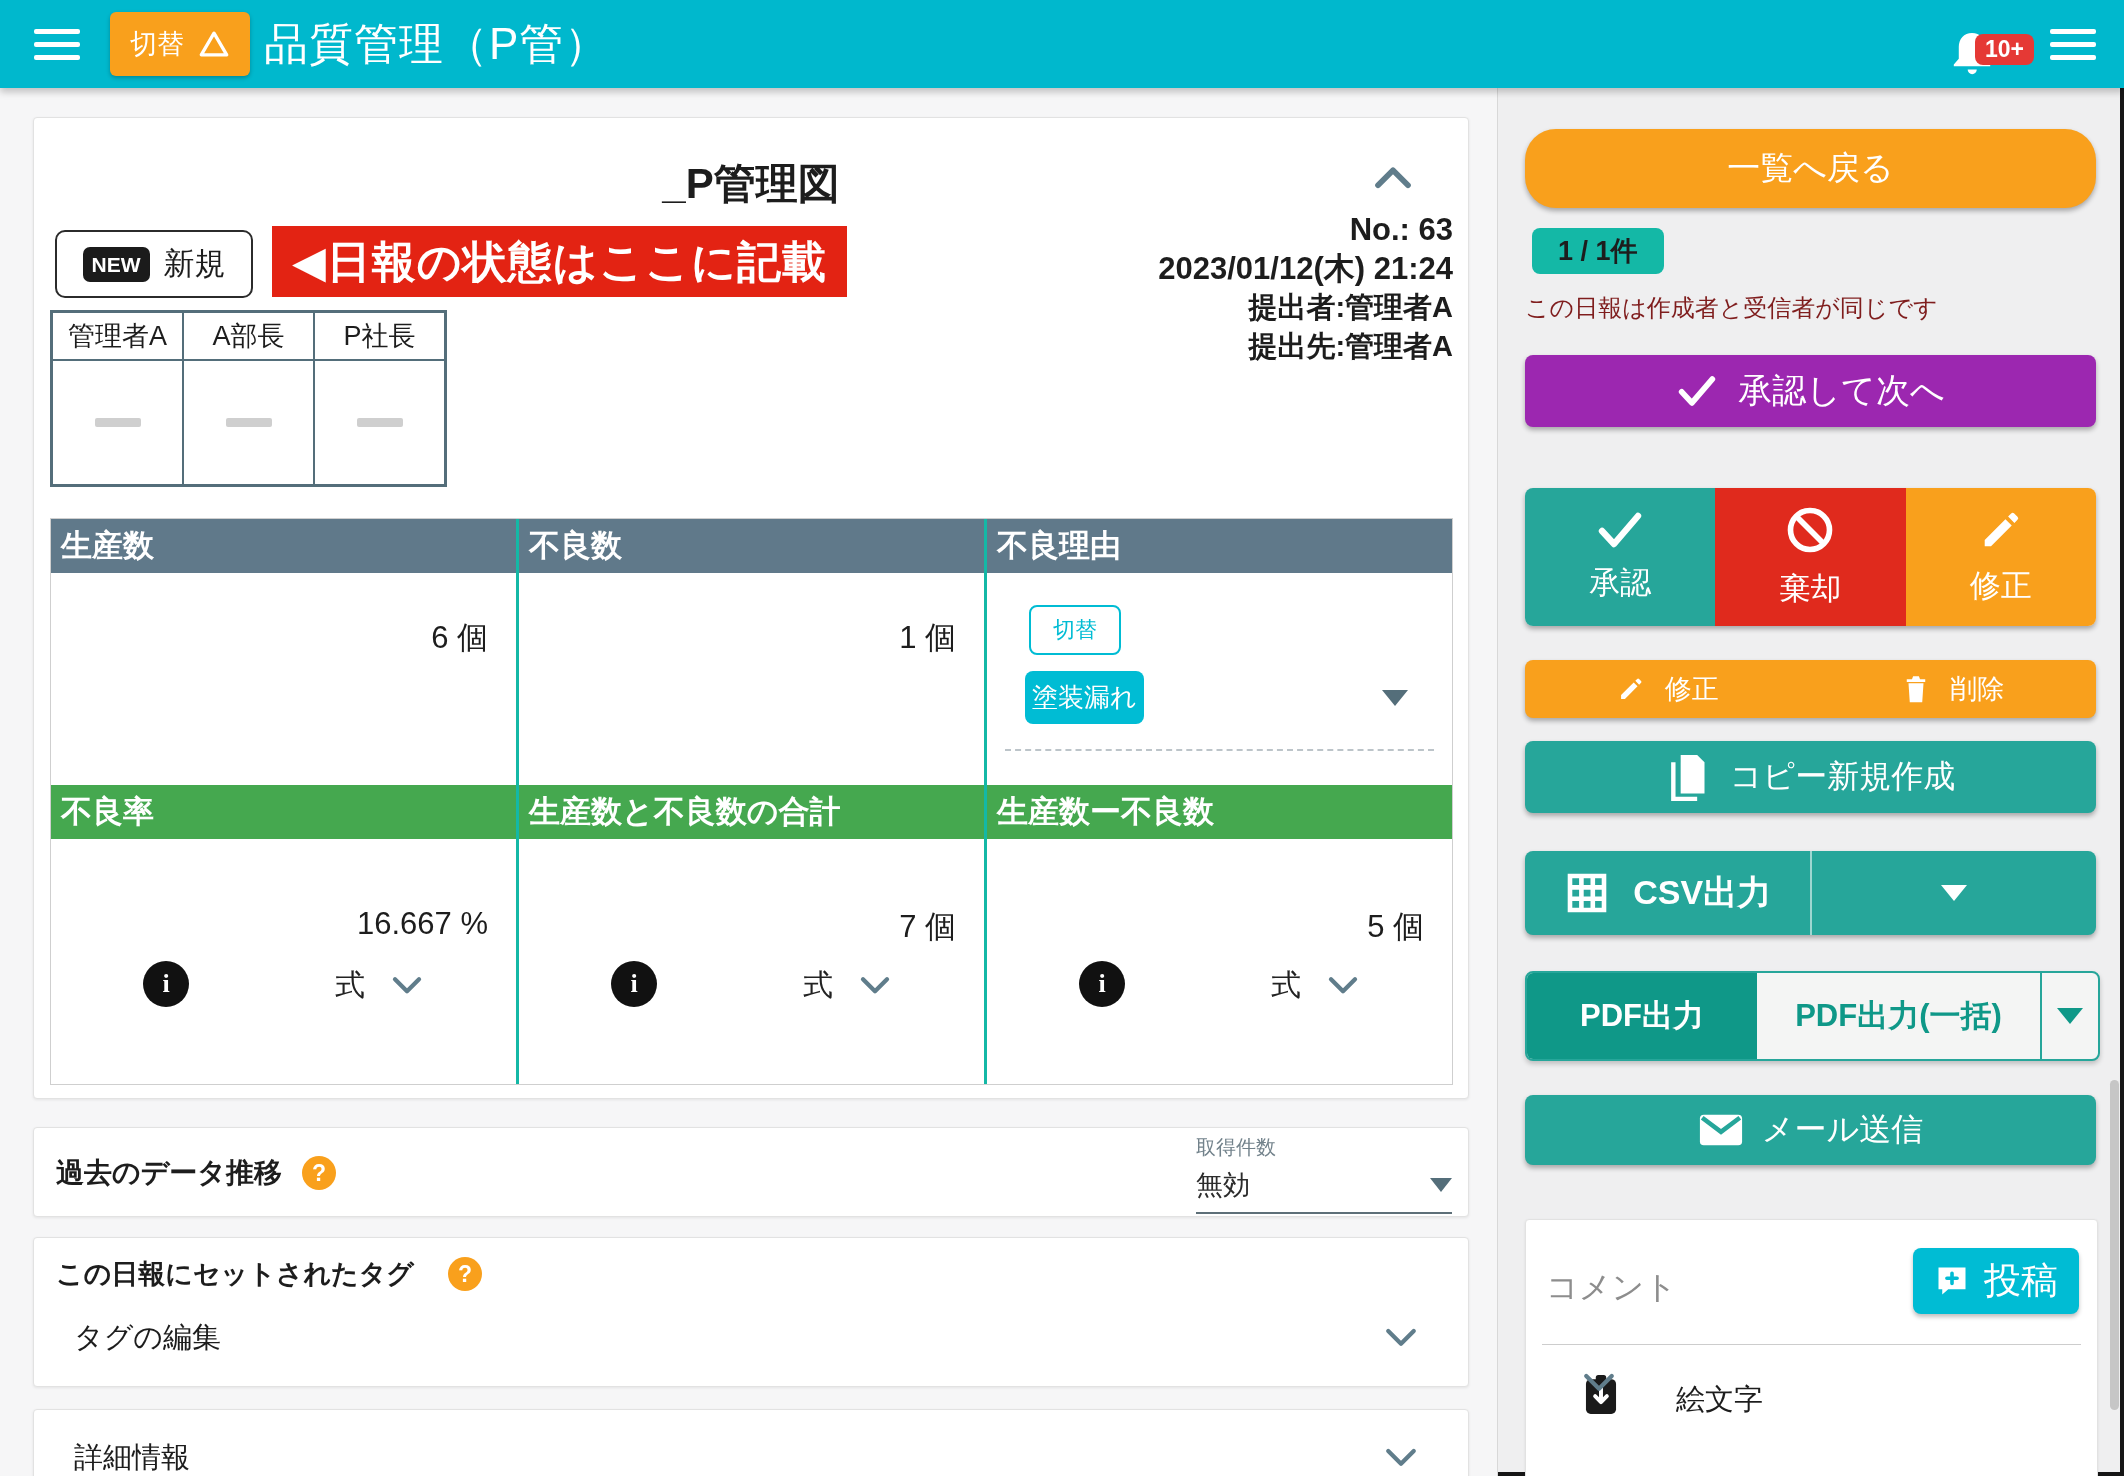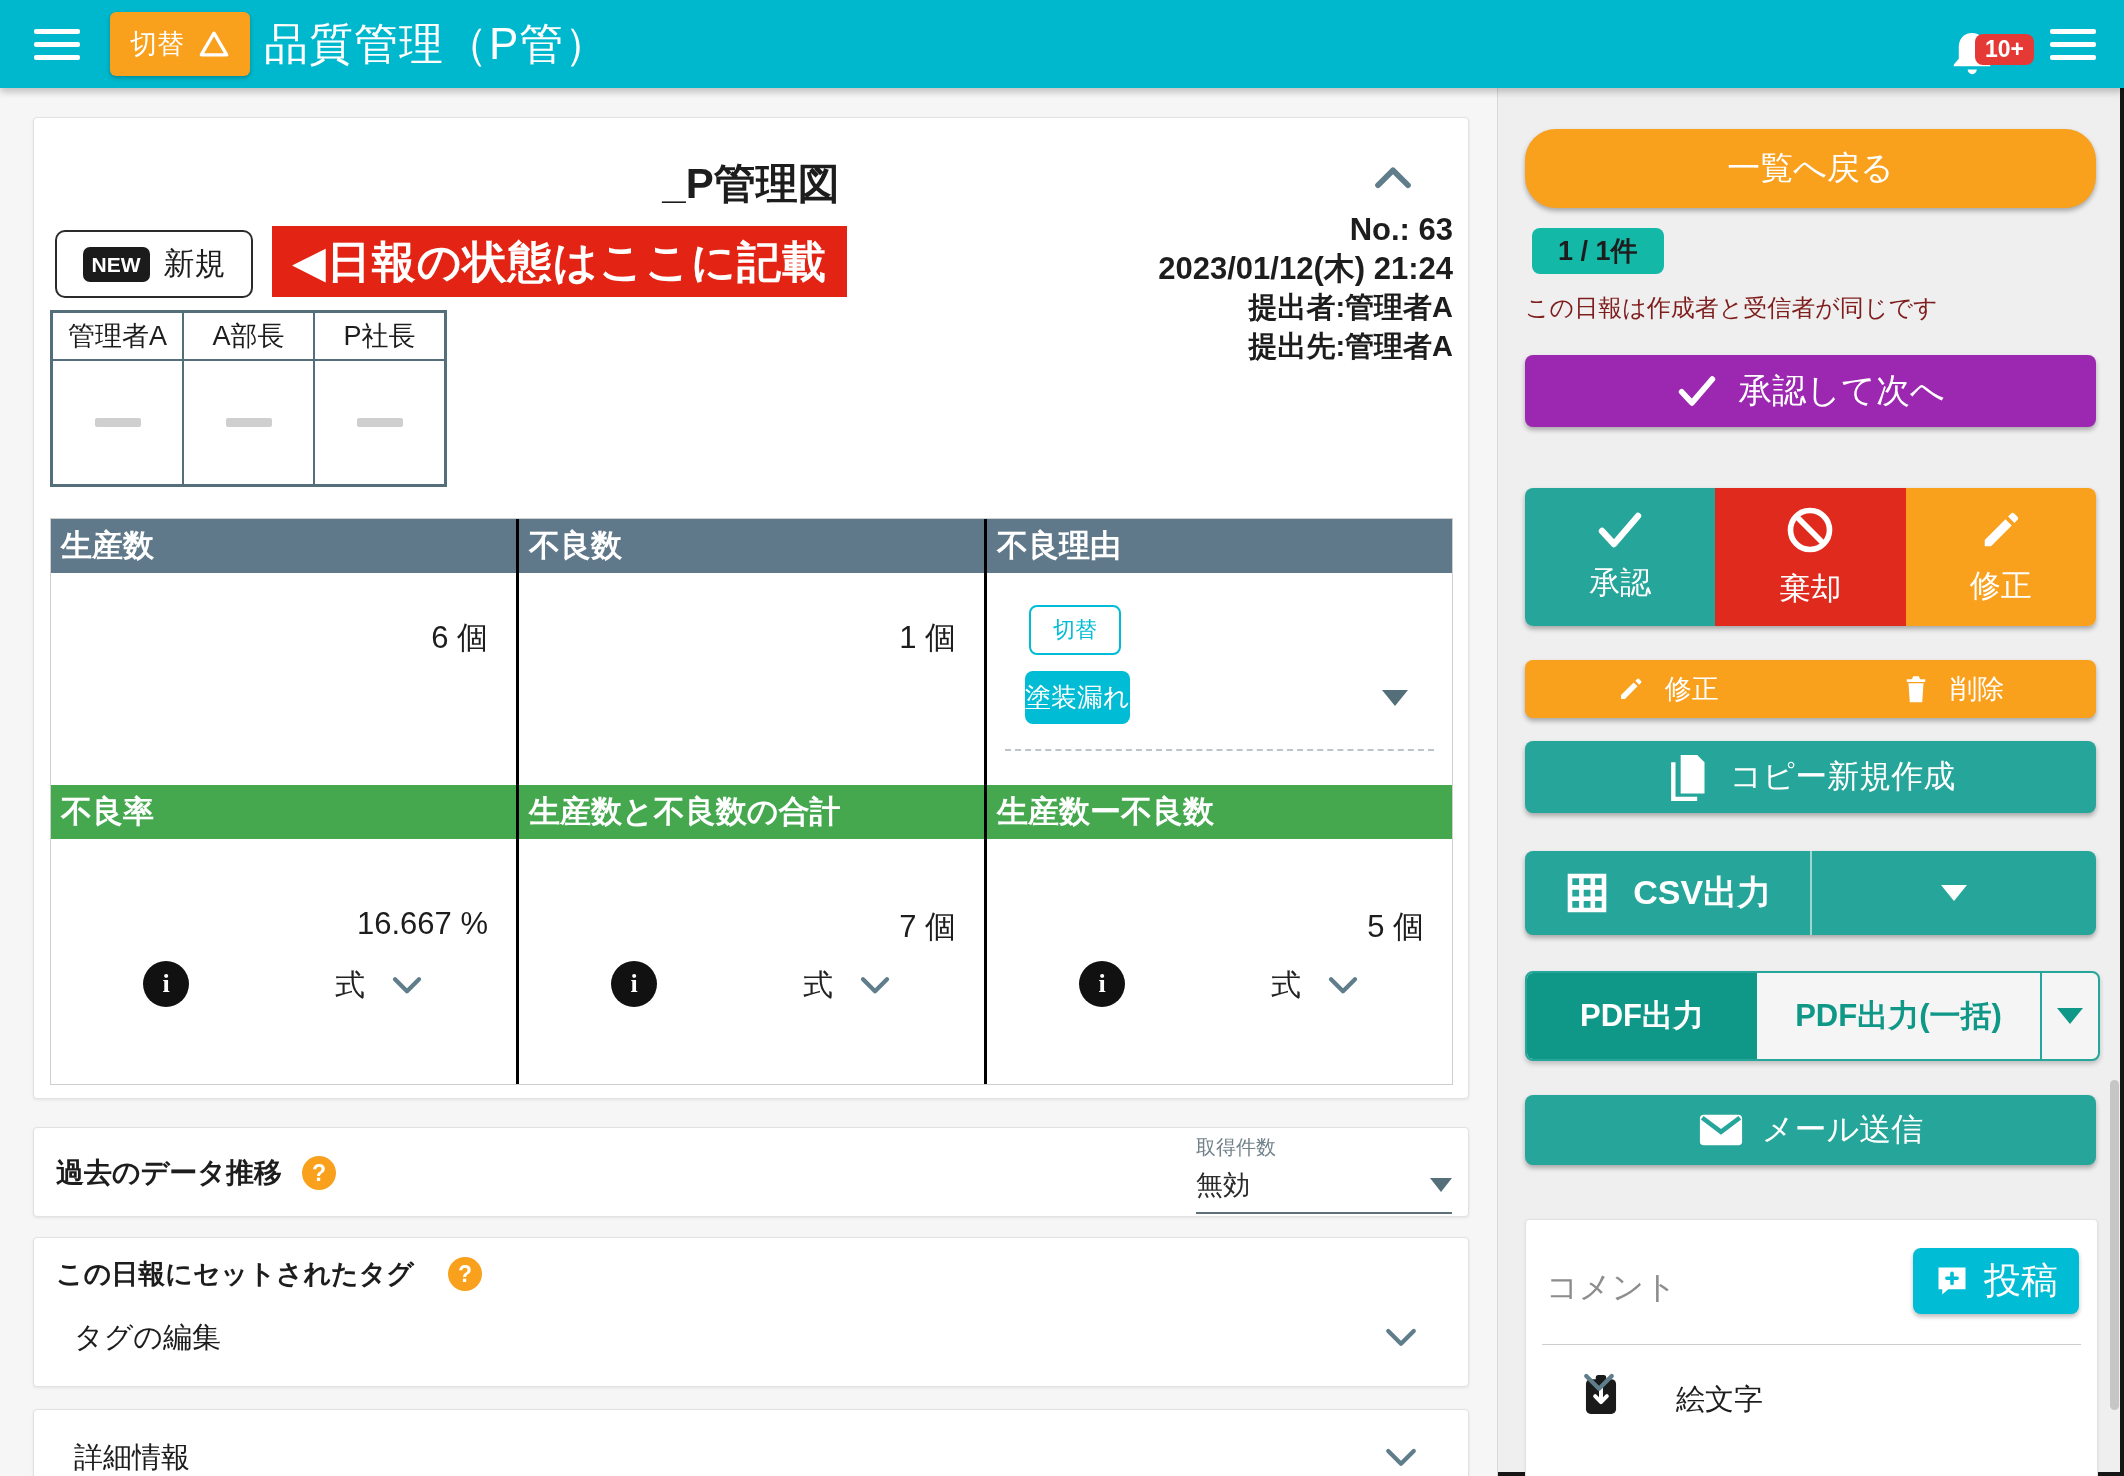--- a/index.html
+++ b/index.html
@@ -49,42 +49,42 @@
   .stamp-table{position:absolute;left:16px;top:192px;display:grid;
     grid-template-columns:131px 131px 131px;border:2px solid var(--stamp-border);}
   .stamp-head{border:1px solid var(--stamp-border);height:46px;display:flex;
     align-items:center;justify-content:center;font-size:27px;}
   .stamp-body{border:1px solid var(--stamp-border);height:123px;display:flex;
     align-items:center;justify-content:center;color:#cfcfcf;}
   .stamp-dash{width:46px;height:9px;background:#cfcfcf;border-radius:2px;}
   
   .data-grid{position:absolute;left:16px;top:400px;width:1401px;border:1px solid #cfcfcf;}
   .g-row{display:flex;}
-  .g-cell{flex:1;position:relative;border-right:3px solid #000000;}
+  .g-cell{flex:1;position:relative;border-right:3px solid #14b8a6;}
   .g-cell:last-child{border-right:none;}
   .hrow{height:54px;}
   .hrow .g-cell{color:#fff;font-weight:bold;font-size:31px;line-height:54px;padding-left:10px;}
   .hrow.slate .g-cell{background:var(--slate);}
   .hrow.green .g-cell{background:var(--green);}
   .brow1{height:212px;background:#fff;}
   .brow2{height:245px;background:#fff;}
   .cell-value{position:absolute;top:44px;right:28px;font-size:31px;}
   .brow2 .cell-value{top:67px;}
   .cell-controls{position:absolute;left:0;right:0;top:118px;height:56px;}
   .info-icon{position:absolute;left:92px;top:4px;width:46px;height:46px;border-radius:50%;
     background:#111;color:#fff;display:flex;align-items:center;justify-content:center;
     font-size:26px;font-weight:bold;font-family:"Liberation Serif",serif;}
   .formula-group{position:absolute;left:284px;top:8px;display:flex;align-items:center;
     gap:26px;font-size:30px;color:#222;}
   .chip-outline{position:absolute;left:42px;top:32px;border:2px solid var(--accent);
     color:var(--accent);background:#fff;border-radius:8px;font-size:22px;
     padding:8px 22px;font-family:inherit;}
   .reason-row{position:absolute;left:38px;top:98px;right:44px;display:flex;align-items:center;}
   .chip-solid{background:var(--accent);color:#fff;border-radius:8px;font-size:26px;
-    padding:9px 0;}
+    padding:9px 7px;}
   .caret-down{width:0;height:0;border-left:13px solid transparent;
     border-right:13px solid transparent;border-top:16px solid #546e7a;margin-left:auto;}
   .dashed-line{position:absolute;left:18px;right:18px;bottom:34px;
     border-top:2px dashed #bcc4c9;}
   
   #history-card{left:33px;top:1127px;width:1434px;height:88px;}
   .hist-title{position:absolute;left:22px;top:26px;font-size:28px;font-weight:bold;
     display:flex;align-items:center;gap:20px;}
   .help-icon{width:34px;height:34px;border-radius:50%;background:var(--orange);color:#fff;
     font-size:23px;font-weight:bold;display:flex;align-items:center;justify-content:center;}

